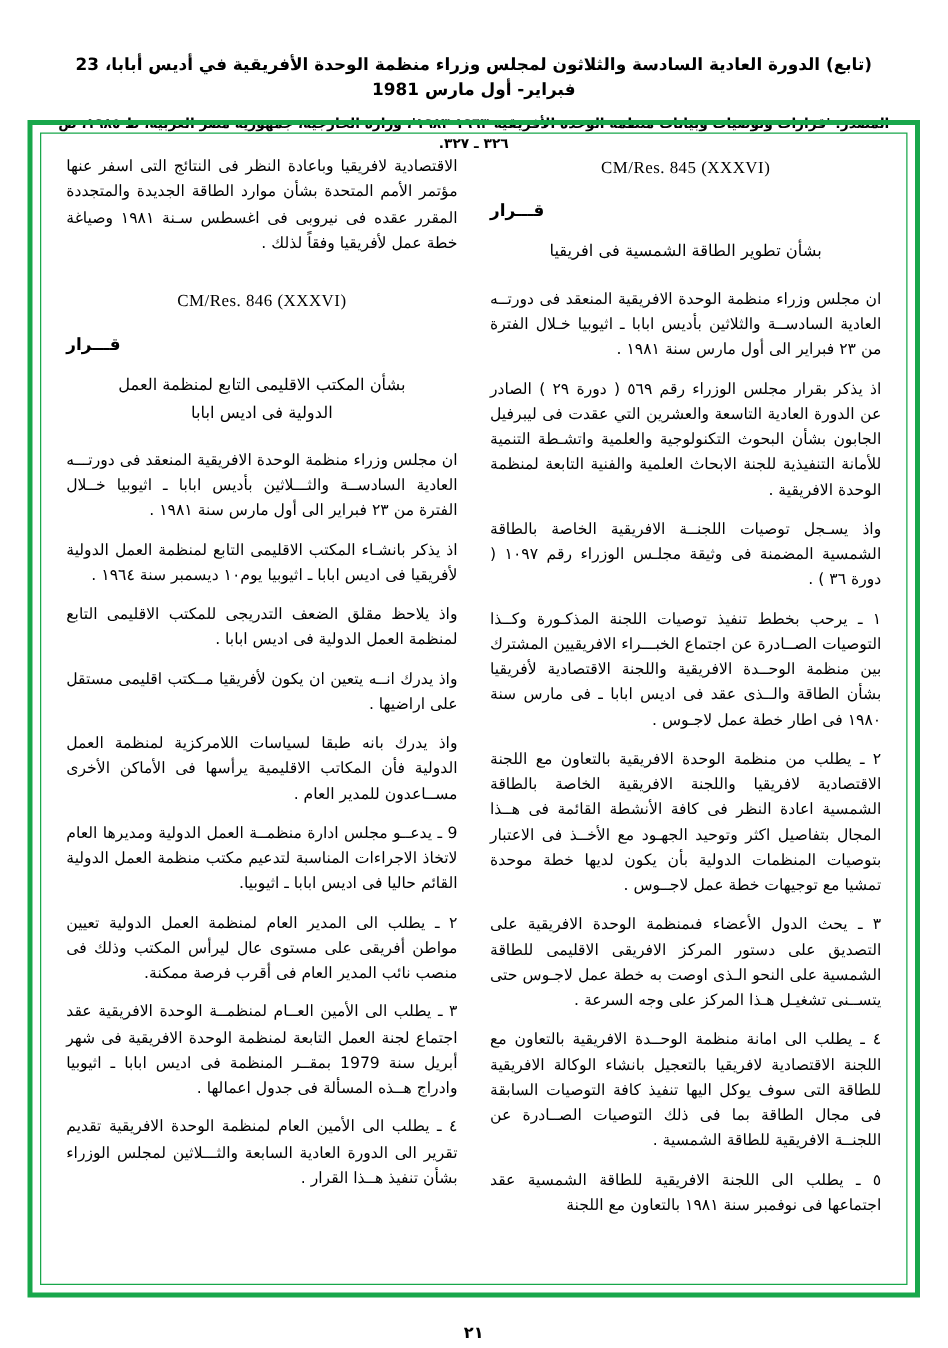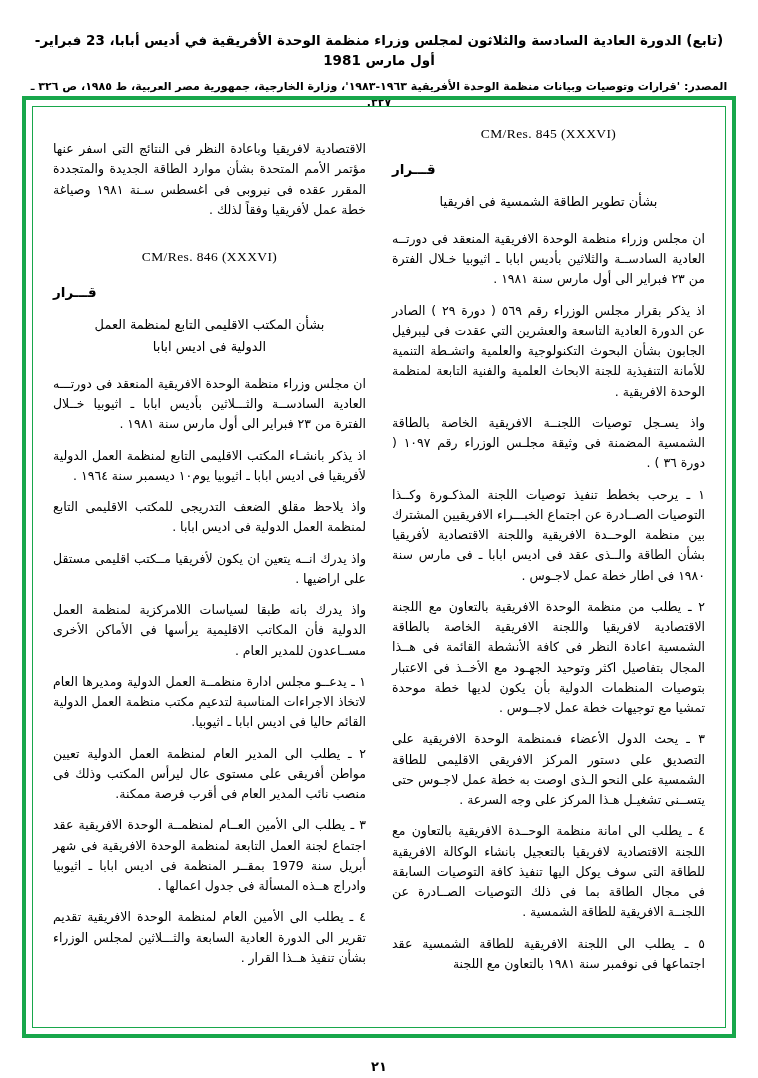--- a/index.html
+++ b/index.html
@@ -13,21 +13,21 @@
     font-family: "DejaVu Sans", "Liberation Sans", sans-serif;
     color: #000000;
     position: relative;
     overflow: hidden;
   }
   .page {
     width: 758px;
     height: 1078px;
     position: relative;
     box-sizing: border-box;
-    padding: 0;
+    padding: 12px;
   }
   .header {
     padding: 30px 28px 0 28px;
     text-align: center;
   }
   .header-title {
     font-size: 13.5px;
     font-weight: bold;
     line-height: 1.5;
     direction: rtl;
@@ -73,21 +73,21 @@
     line-height: 1.62;
     direction: rtl;
     text-align: justify;
   }
   .para {
     margin: 0 0 11px 0;
     text-align: justify;
     text-justify: inter-word;
   }
   .para.first {
-    margin-top: 16px;
+    margin-top: 0;
   }
   .res-code {
     font-family: "Liberation Serif", "DejaVu Serif", serif;
     direction: ltr;
     text-align: center;
     font-size: 13.5px;
     margin: 0 0 14px 0;
     letter-spacing: 0.4px;
   }
   .res-code.spaced-top {
@@ -157,21 +157,21 @@
           <div class="res-title">قـــرار</div>
           <div class="res-subtitle">
             <span class="line">بشأن المكتب الاقليمى التابع لمنظمة العمل</span>
             <span class="line">الدولية فى اديس ابابا</span>
           </div>
           <p class="para">ان مجلس وزراء منظمة الوحدة الافريقية المنعقد فى دورتـــه العادية السادســة والثـــلاثين بأديس ابابا ـ اثيوبيا خــلال الفترة من ٢٣ فبراير الى أول مارس سنة ١٩٨١ .</p>
           <p class="para">اذ يذكر بانشـاء المكتب الاقليمى التابع لمنظمة العمل الدولية لأفريقيا فى اديس ابابا ـ اثيوبيا يوم١٠ ديسمبر سنة ١٩٦٤ .</p>
           <p class="para">واذ يلاحظ مقلق الضعف التدريجى للمكتب الاقليمى التابع لمنظمة العمل الدولية فى اديس ابابا .</p>
           <p class="para">واذ يدرك انــه يتعين ان يكون لأفريقيا مــكتب اقليمى مستقل على اراضيها .</p>
           <p class="para">واذ يدرك بانه طبقا لسياسات اللامركزية لمنظمة العمل الدولية فأن المكاتب الاقليمية يرأسها فى الأماكن الأخرى مســاعدون للمدير العام .</p>
-          <p class="para">١ ـ يدعــو مجلس ادارة منظمــة العمل الدولية ومديرها العام لاتخاذ الاجراءات المناسبة لتدعيم مكتب منظمة العمل الدولية القائم حاليا فى اديس ابابا ـ اثيوبيا.</p>
+          <p class="para">9 ـ يدعــو مجلس ادارة منظمــة العمل الدولية ومديرها العام لاتخاذ الاجراءات المناسبة لتدعيم مكتب منظمة العمل الدولية القائم حاليا فى اديس ابابا ـ اثيوبيا.</p>
           <p class="para">٢ ـ يطلب الى المدير العام لمنظمة العمل الدولية تعيين مواطن أفريقى على مستوى عال ليرأس المكتب وذلك فى منصب نائب المدير العام فى أقرب فرصة ممكنة.</p>
           <p class="para">٣ ـ يطلب الى الأمين العــام لمنظمــة الوحدة الافريقية عقد اجتماع لجنة العمل التابعة لمنظمة الوحدة الافريقية فى شهر أبريل سنة 1979 بمقــر المنظمة فى اديس ابابا ـ اثيوبيا وادراج هــذه المسألة فى جدول اعمالها .</p>
           <p class="para">٤ ـ يطلب الى الأمين العام لمنظمة الوحدة الافريقية تقديم تقرير الى الدورة العادية السابعة والثـــلاثين لمجلس الوزراء بشأن تنفيذ هــذا القرار .</p>
         </div>
 
       </div>
     </div>
   </div>
 
   <div class="page-number">٢١</div>

